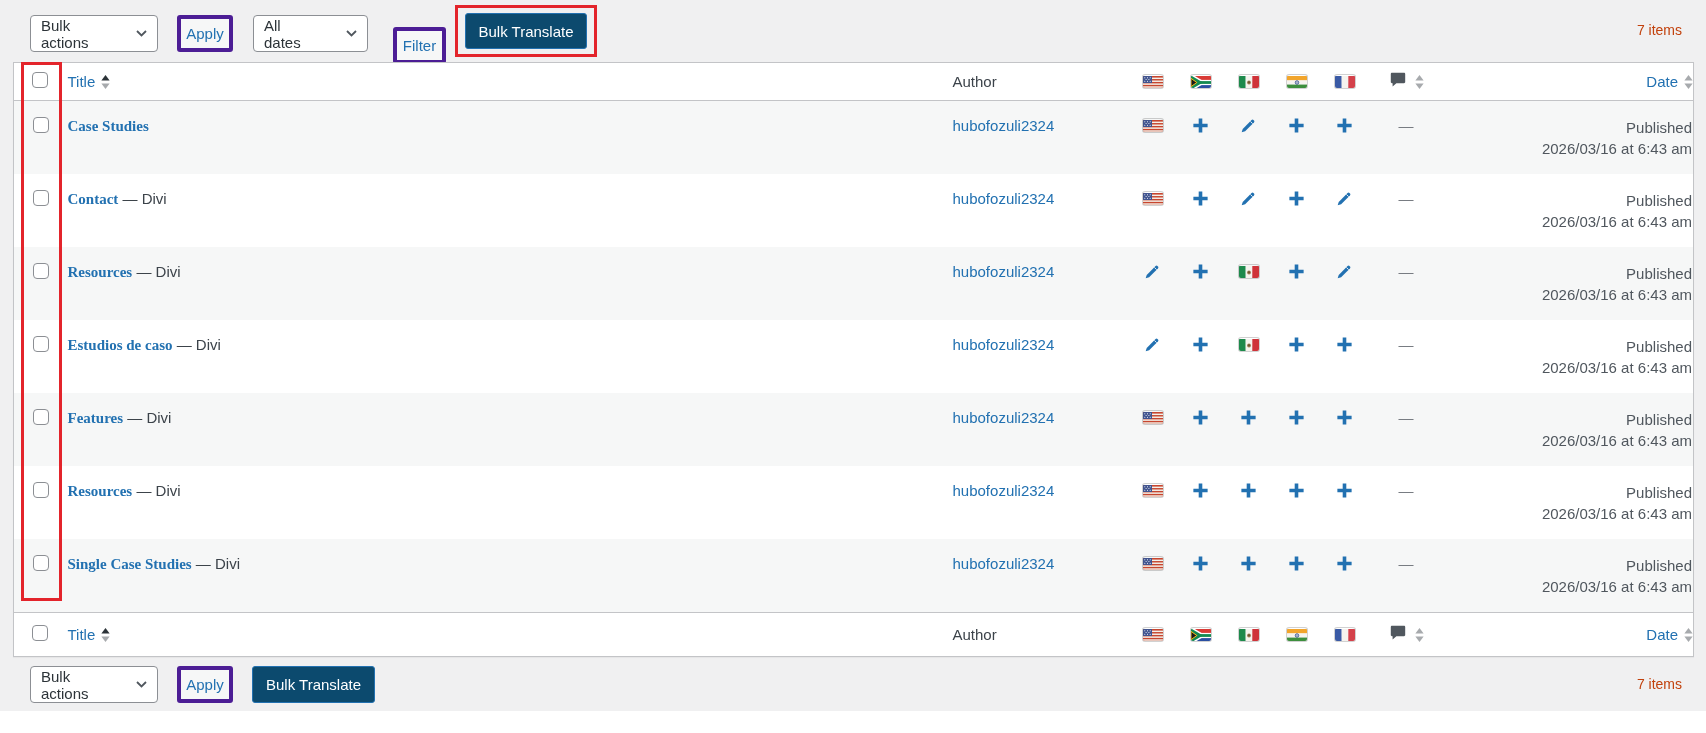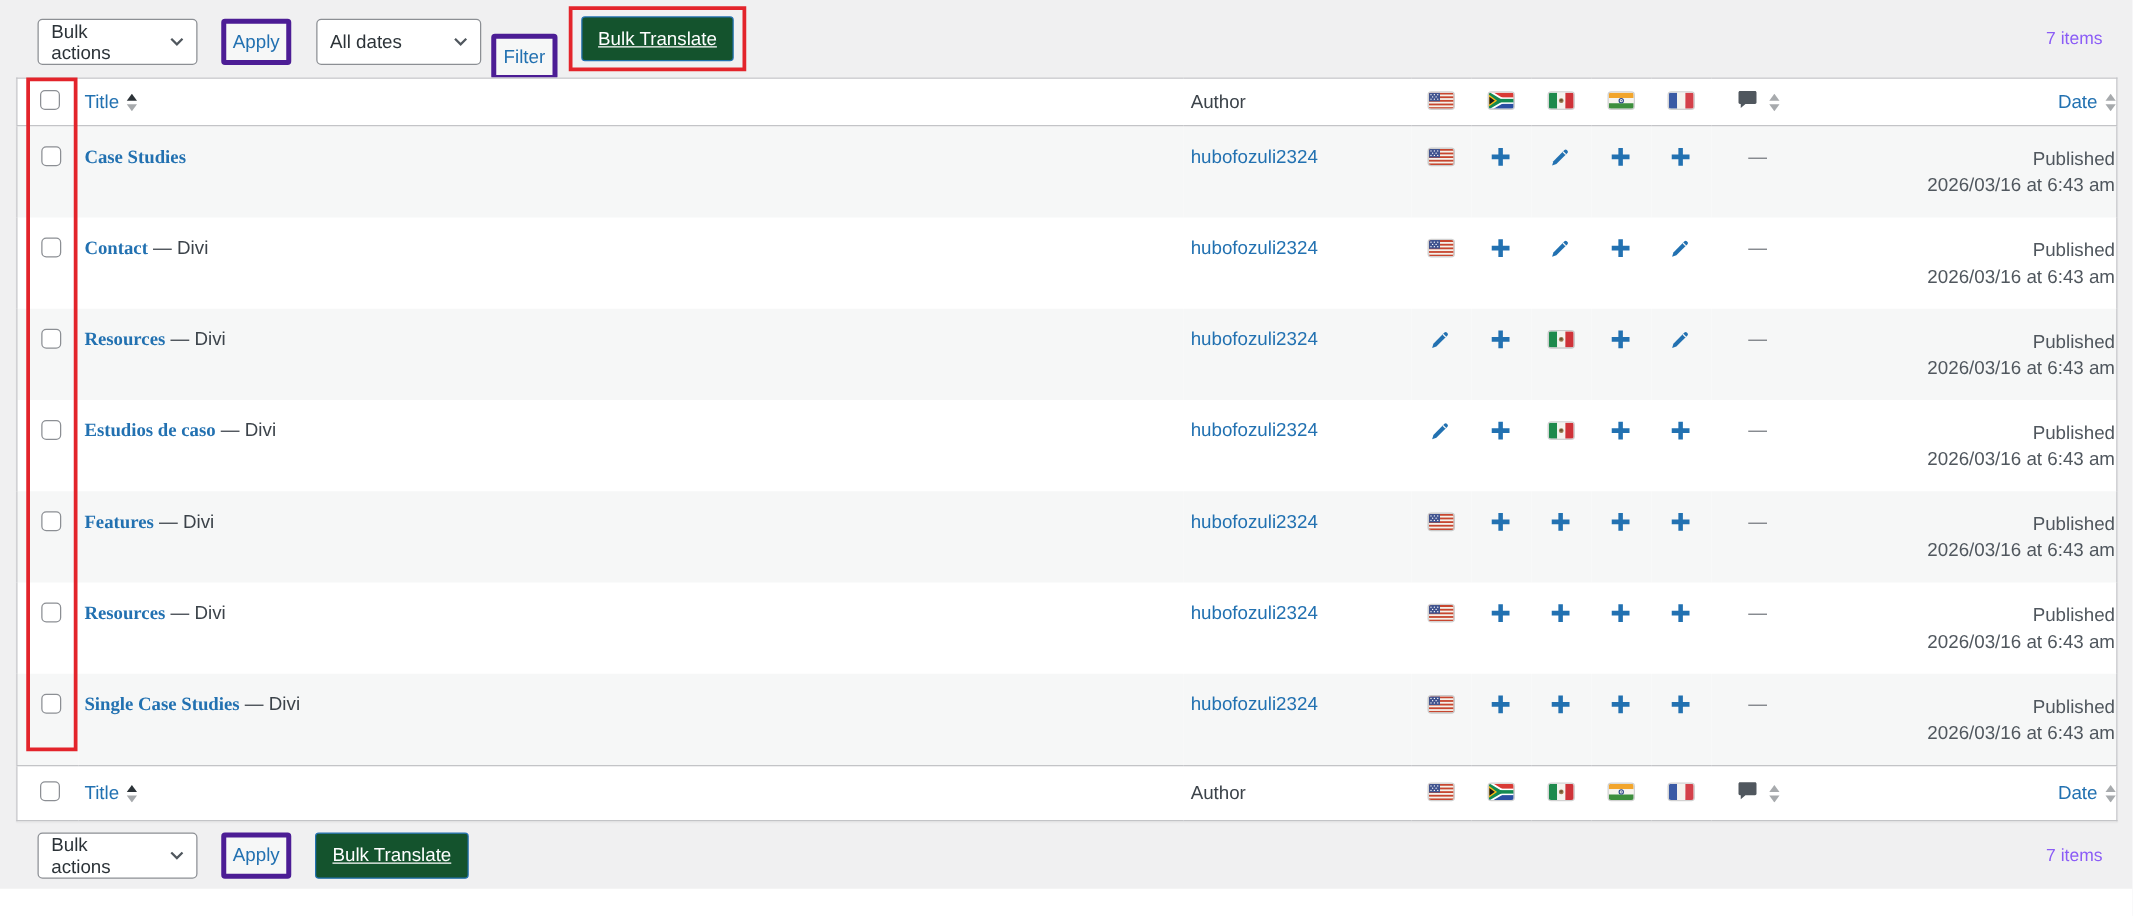--- a/index.html
+++ b/index.html
@@ -15,24 +15,24 @@
   .wpselect{
     background:#fff;border:1px solid #8c8f94;border-radius:4px;
     padding:0 10px;color:#2c3338;justify-content:space-between;cursor:pointer;
   }
   .wpselect .chev{margin-left:14px;display:flex;align-items:center;}
   .btn-secondary{
     background:#f6f7f7;border:4px solid #4c1d95;border-radius:3px;
     color:#2271b1;justify-content:center;cursor:pointer;
   }
   .btn-primary{
-    background:#14532d;border:1px solid #2271b1;border-radius:3px;
-    color:#fff;justify-content:center;cursor:pointer;text-decoration:underline;
+    background:#0c4a6e;border:1px solid #2271b1;border-radius:3px;
+    color:#fff;justify-content:center;cursor:pointer;
   }
-  .items-count{position:absolute;color:#8b5cf6;font-size:14px;}
+  .items-count{position:absolute;color:#c2410c;font-size:14px;}
   
   table.wp-list{
     position:absolute;left:13px;top:62px;width:1680px;
     border-collapse:collapse;background:#fff;
     border:1px solid #c3c4c7;box-shadow:0 1px 1px rgba(0,0,0,.04);
     table-layout:fixed;
   }
   thead th{height:37px;border-bottom:1px solid #c3c4c7;}
   tfoot th{height:43px;border-top:1px solid #c3c4c7;}
   th{font-weight:normal;text-align:left;vertical-align:middle;padding:0;}
@@ -73,21 +73,21 @@
   <span>Bulk actions</span>
   <span class="chev">
     <svg width="11" height="7" viewBox="0 0 11 7">
         <path d="M1 1l4.5 4.5L10 1" fill="none" stroke="#50575e" stroke-width="1.8"></path>
       </svg>
   </span>
 </div>
 <div class="ctl btn-secondary" style="left:177px;top:15px;width:56px;">
   <span>Apply</span>
 </div>
-<div class="ctl wpselect" style="left:253px;top:15px;width:132px;">
+<div class="ctl wpselect" style="left:253px;top:15px;width:115px;">
   <span>All dates</span>
   <span class="chev">
     <svg width="11" height="7" viewBox="0 0 11 7">
         <path d="M1 1l4.5 4.5L10 1" fill="none" stroke="#50575e" stroke-width="1.8"></path>
       </svg>
   </span>
 </div>
 <div class="ctl btn-secondary" style="left:393px;top:27px;width:53px;">
   <span>Filter</span>
 </div>

